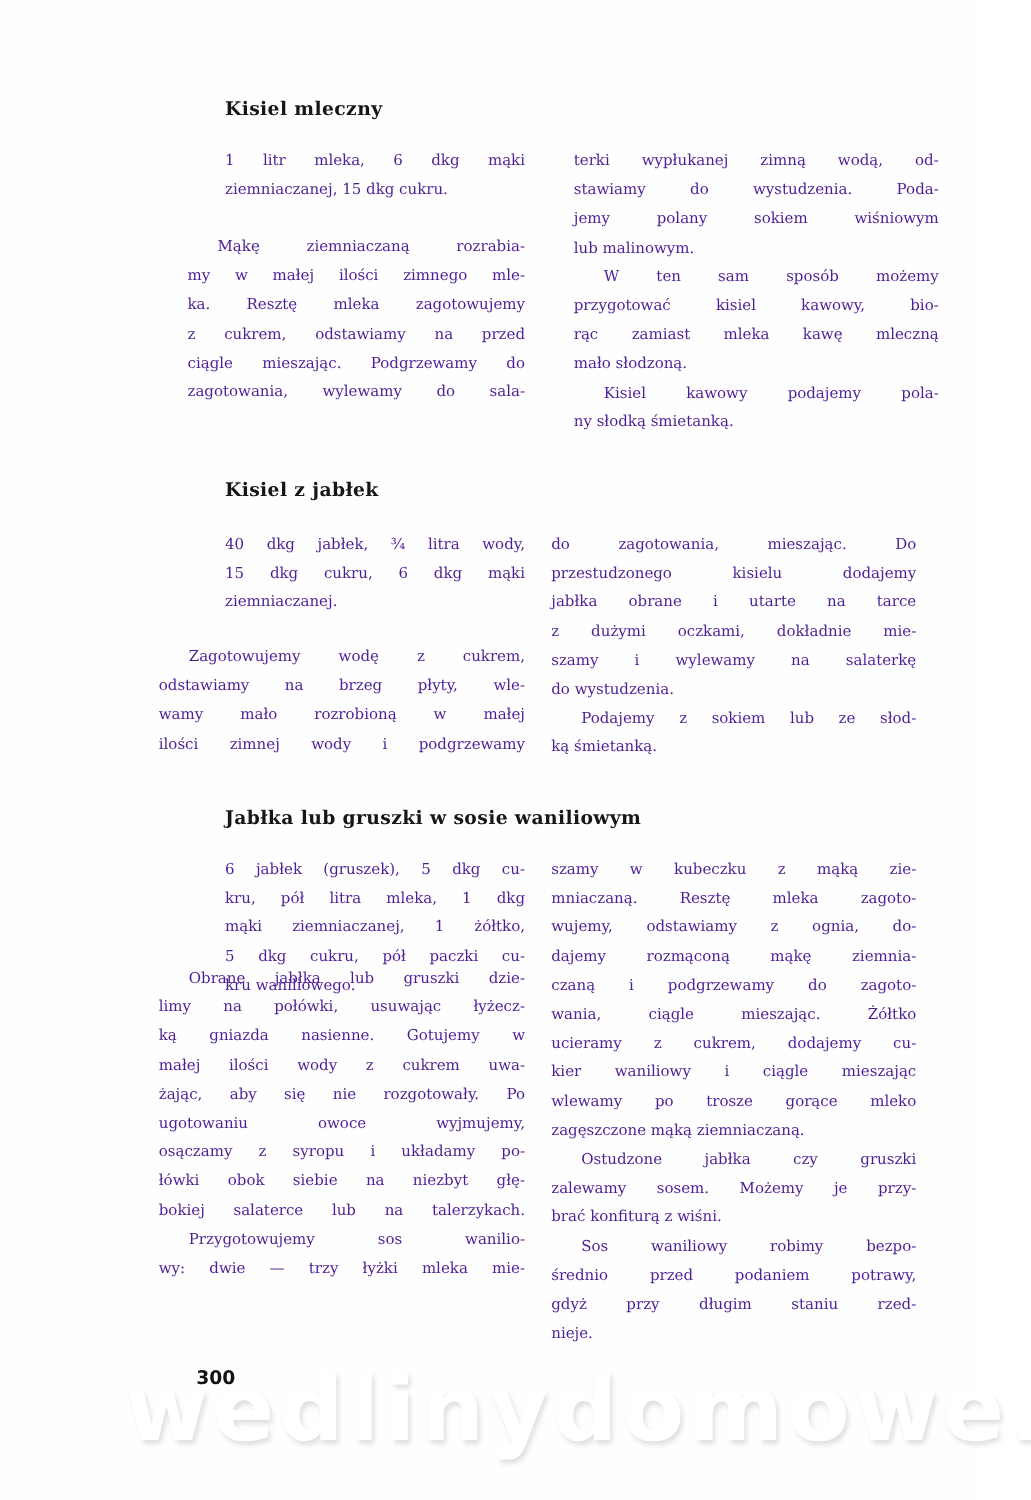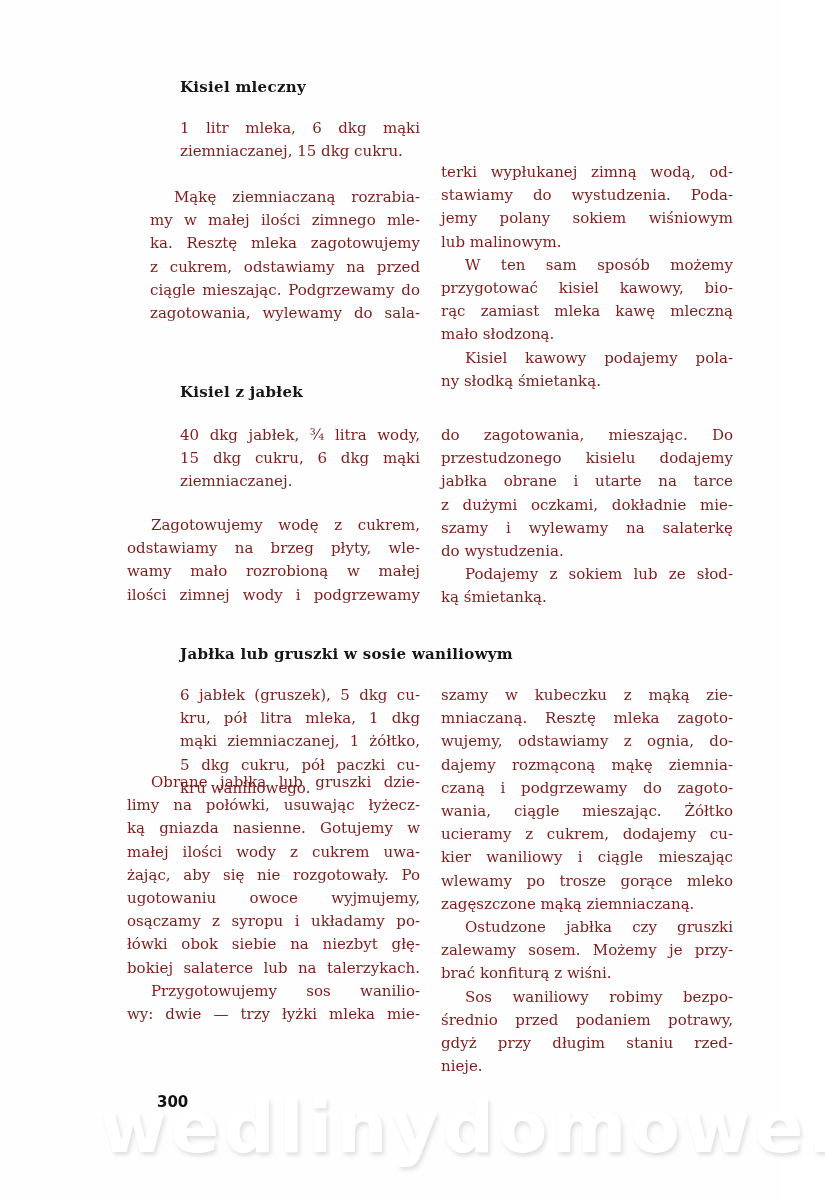--- a/index.html
+++ b/index.html
@@ -21,23 +21,23 @@
       position: absolute;
       font-family: "DejaVu Serif", serif;
       font-weight: bold;
       font-size: 15px;
       letter-spacing: 0.3px;
       color: #161616;
       white-space: nowrap;
     }
     .col {
       position: absolute;
-      font-size: 15px;
+      font-size: 12px;
       line-height: 23.2px;
-      color: #7f1d1d;
+      color: #4c1d95;
     }
     .col .line { display: block; text-align: justify; text-align-last: justify; white-space: nowrap; }
     .col .line.last { text-align-last: left; }
     .col .indent { padding-left: 24px; }
     .pagenum {
       position: absolute; left: 121px; top: 1093px;
       font-family: "DejaVu Sans", sans-serif;
       font-weight: bold; font-size: 15px; color: #111; margin-left: 36px;
     }
     .watermark {
@@ -64,21 +64,21 @@
 
   <div class="col" style="left:150px; top:186px; width:270px;">
     <span class="line indent">Mąkę ziemniaczaną rozrabia-</span>
     <span class="line">my w małej ilości zimnego mle-</span>
     <span class="line">ka. Resztę mleka zagotowujemy</span>
     <span class="line">z cukrem, odstawiamy na przed</span>
     <span class="line">ciągle mieszając. Podgrzewamy do</span>
     <span class="line">zagotowania, wylewamy do sala-</span>
   </div>
 
-  <div class="col" style="left:441px; top:117px; width:292px;margin-top:44px;">
+  <div class="col" style="left:459px; top:117px; width:292px;">
     <span class="line">terki wypłukanej zimną wodą, od-</span>
     <span class="line">stawiamy do wystudzenia. Poda-</span>
     <span class="line">jemy polany sokiem wiśniowym</span>
     <span class="line last">lub malinowym.</span>
     <span class="line indent">W ten sam sposób możemy</span>
     <span class="line">przygotować kisiel kawowy, bio-</span>
     <span class="line">rąc zamiast mleka kawę mleczną</span>
     <span class="line last">mało słodzoną.</span>
     <span class="line indent">Kisiel kawowy podajemy pola-</span>
     <span class="line last">ny słodką śmietanką.</span>

